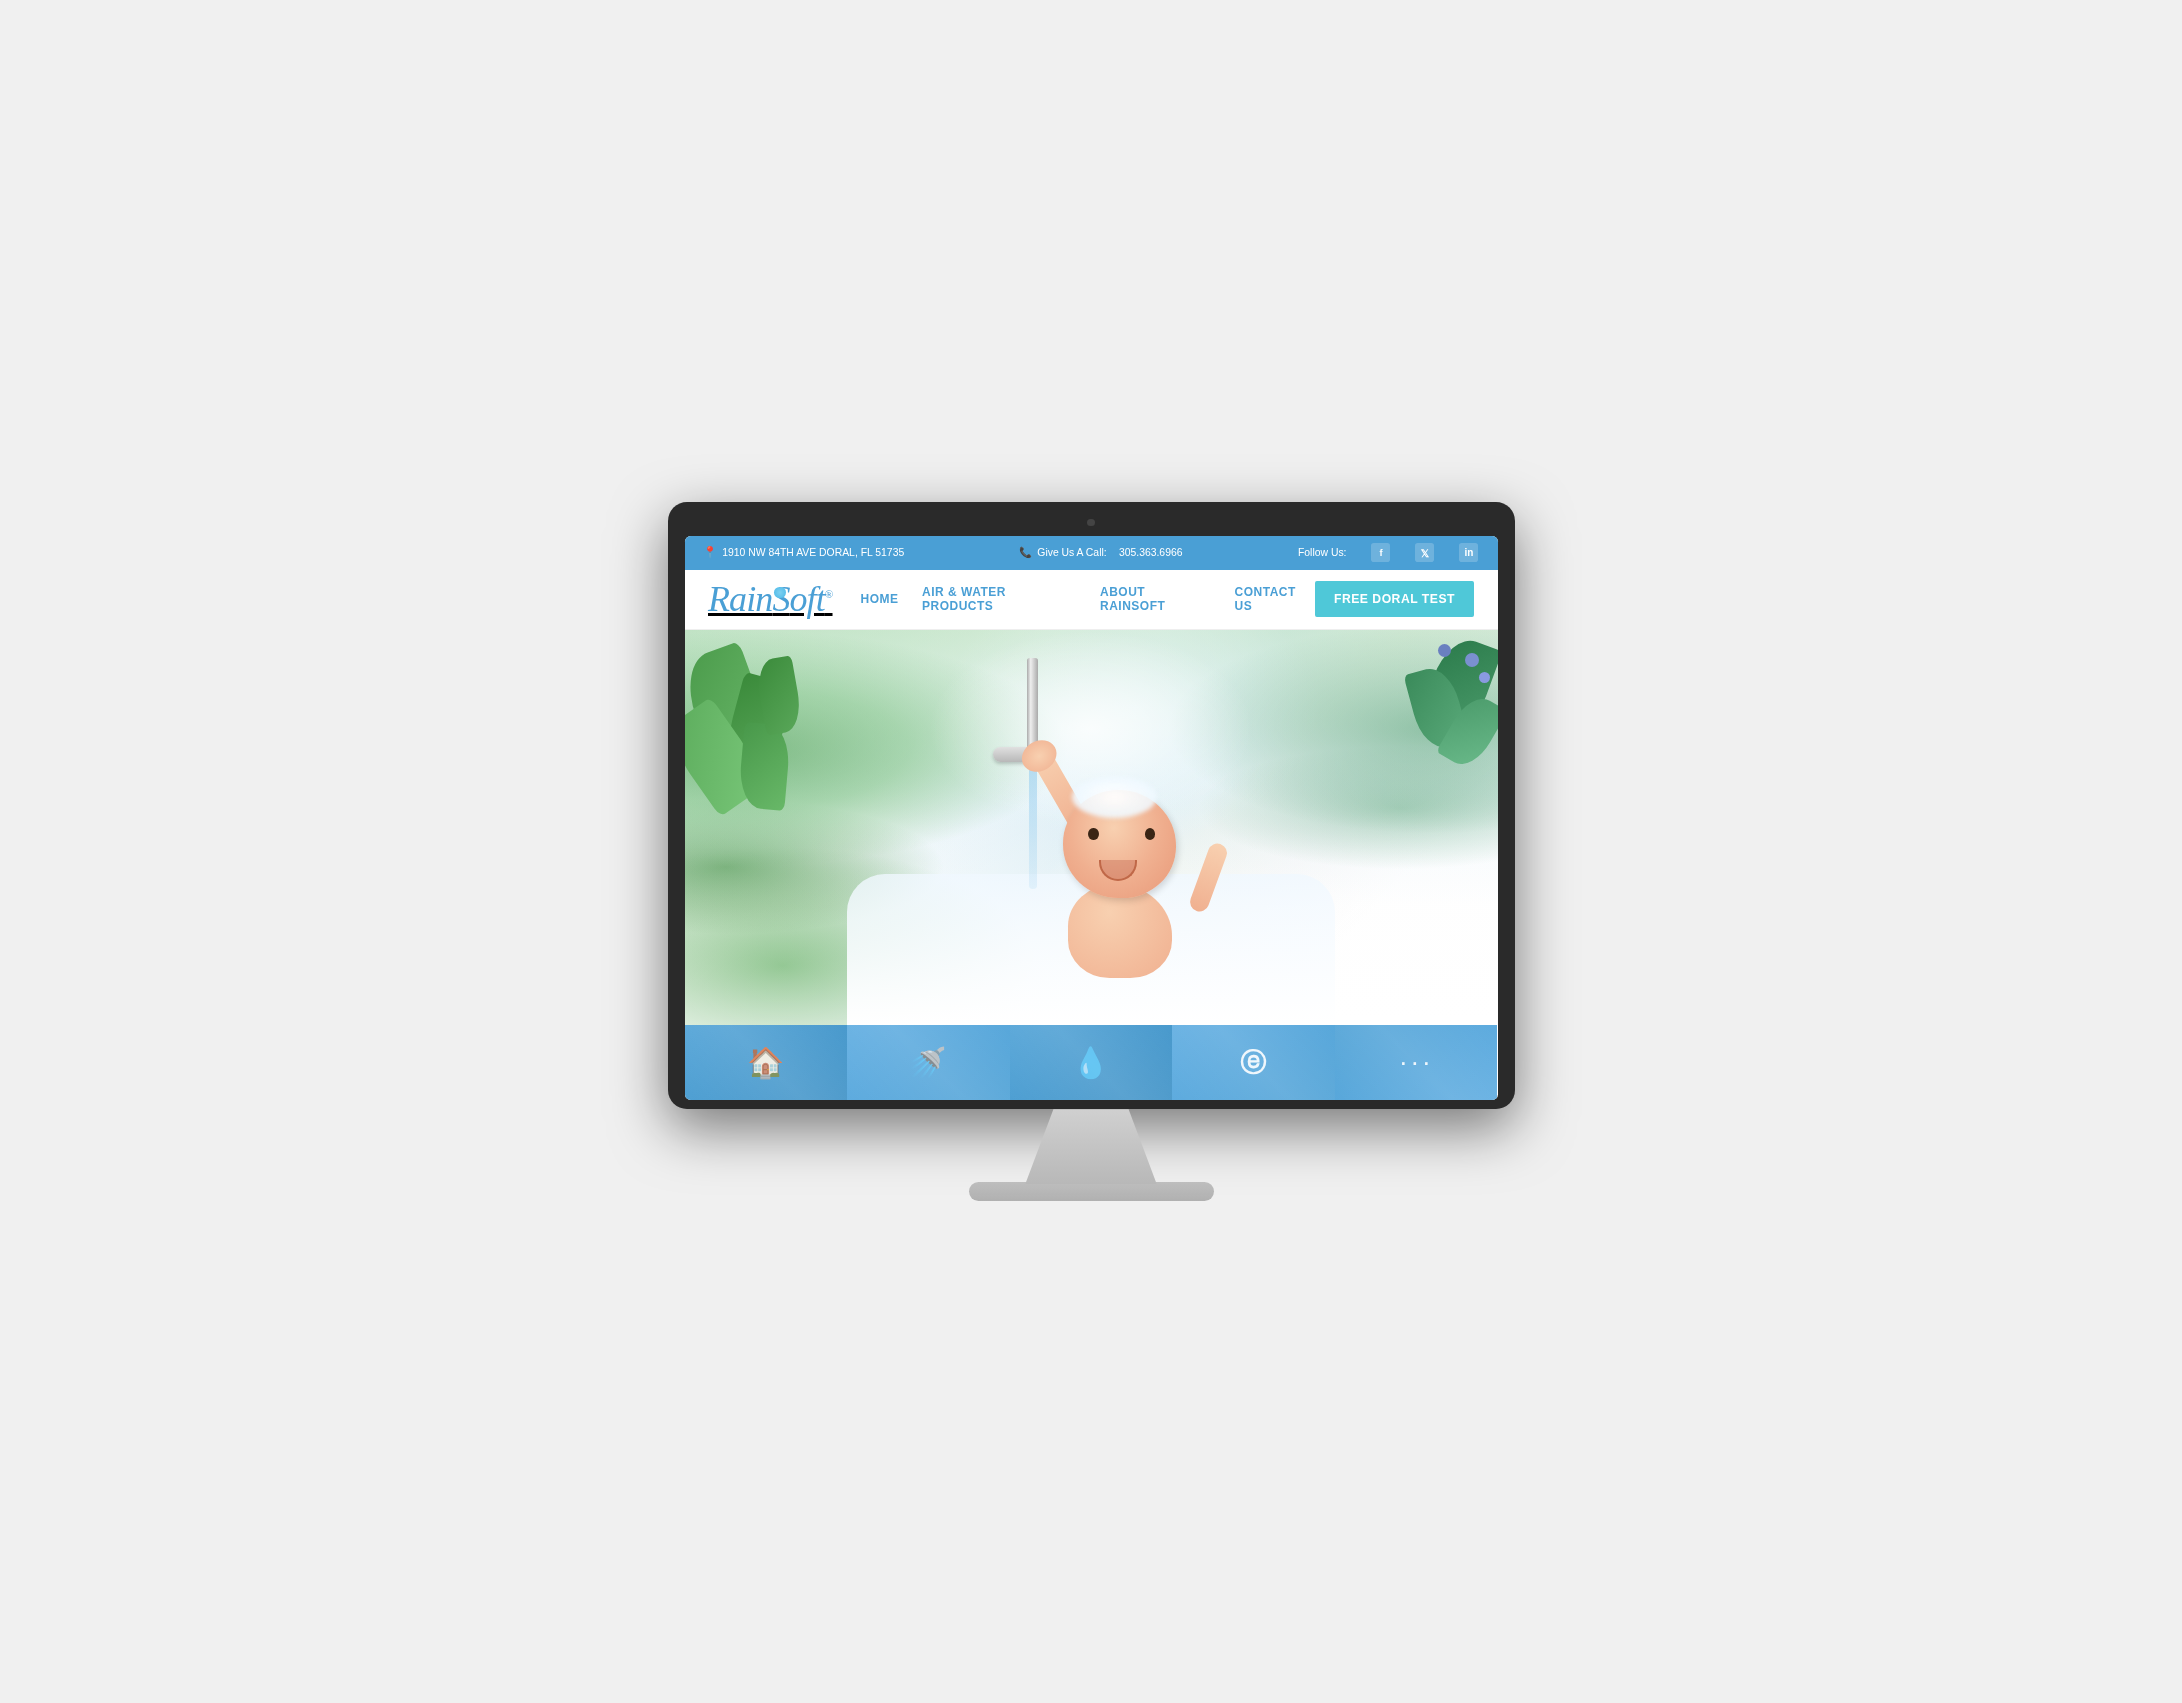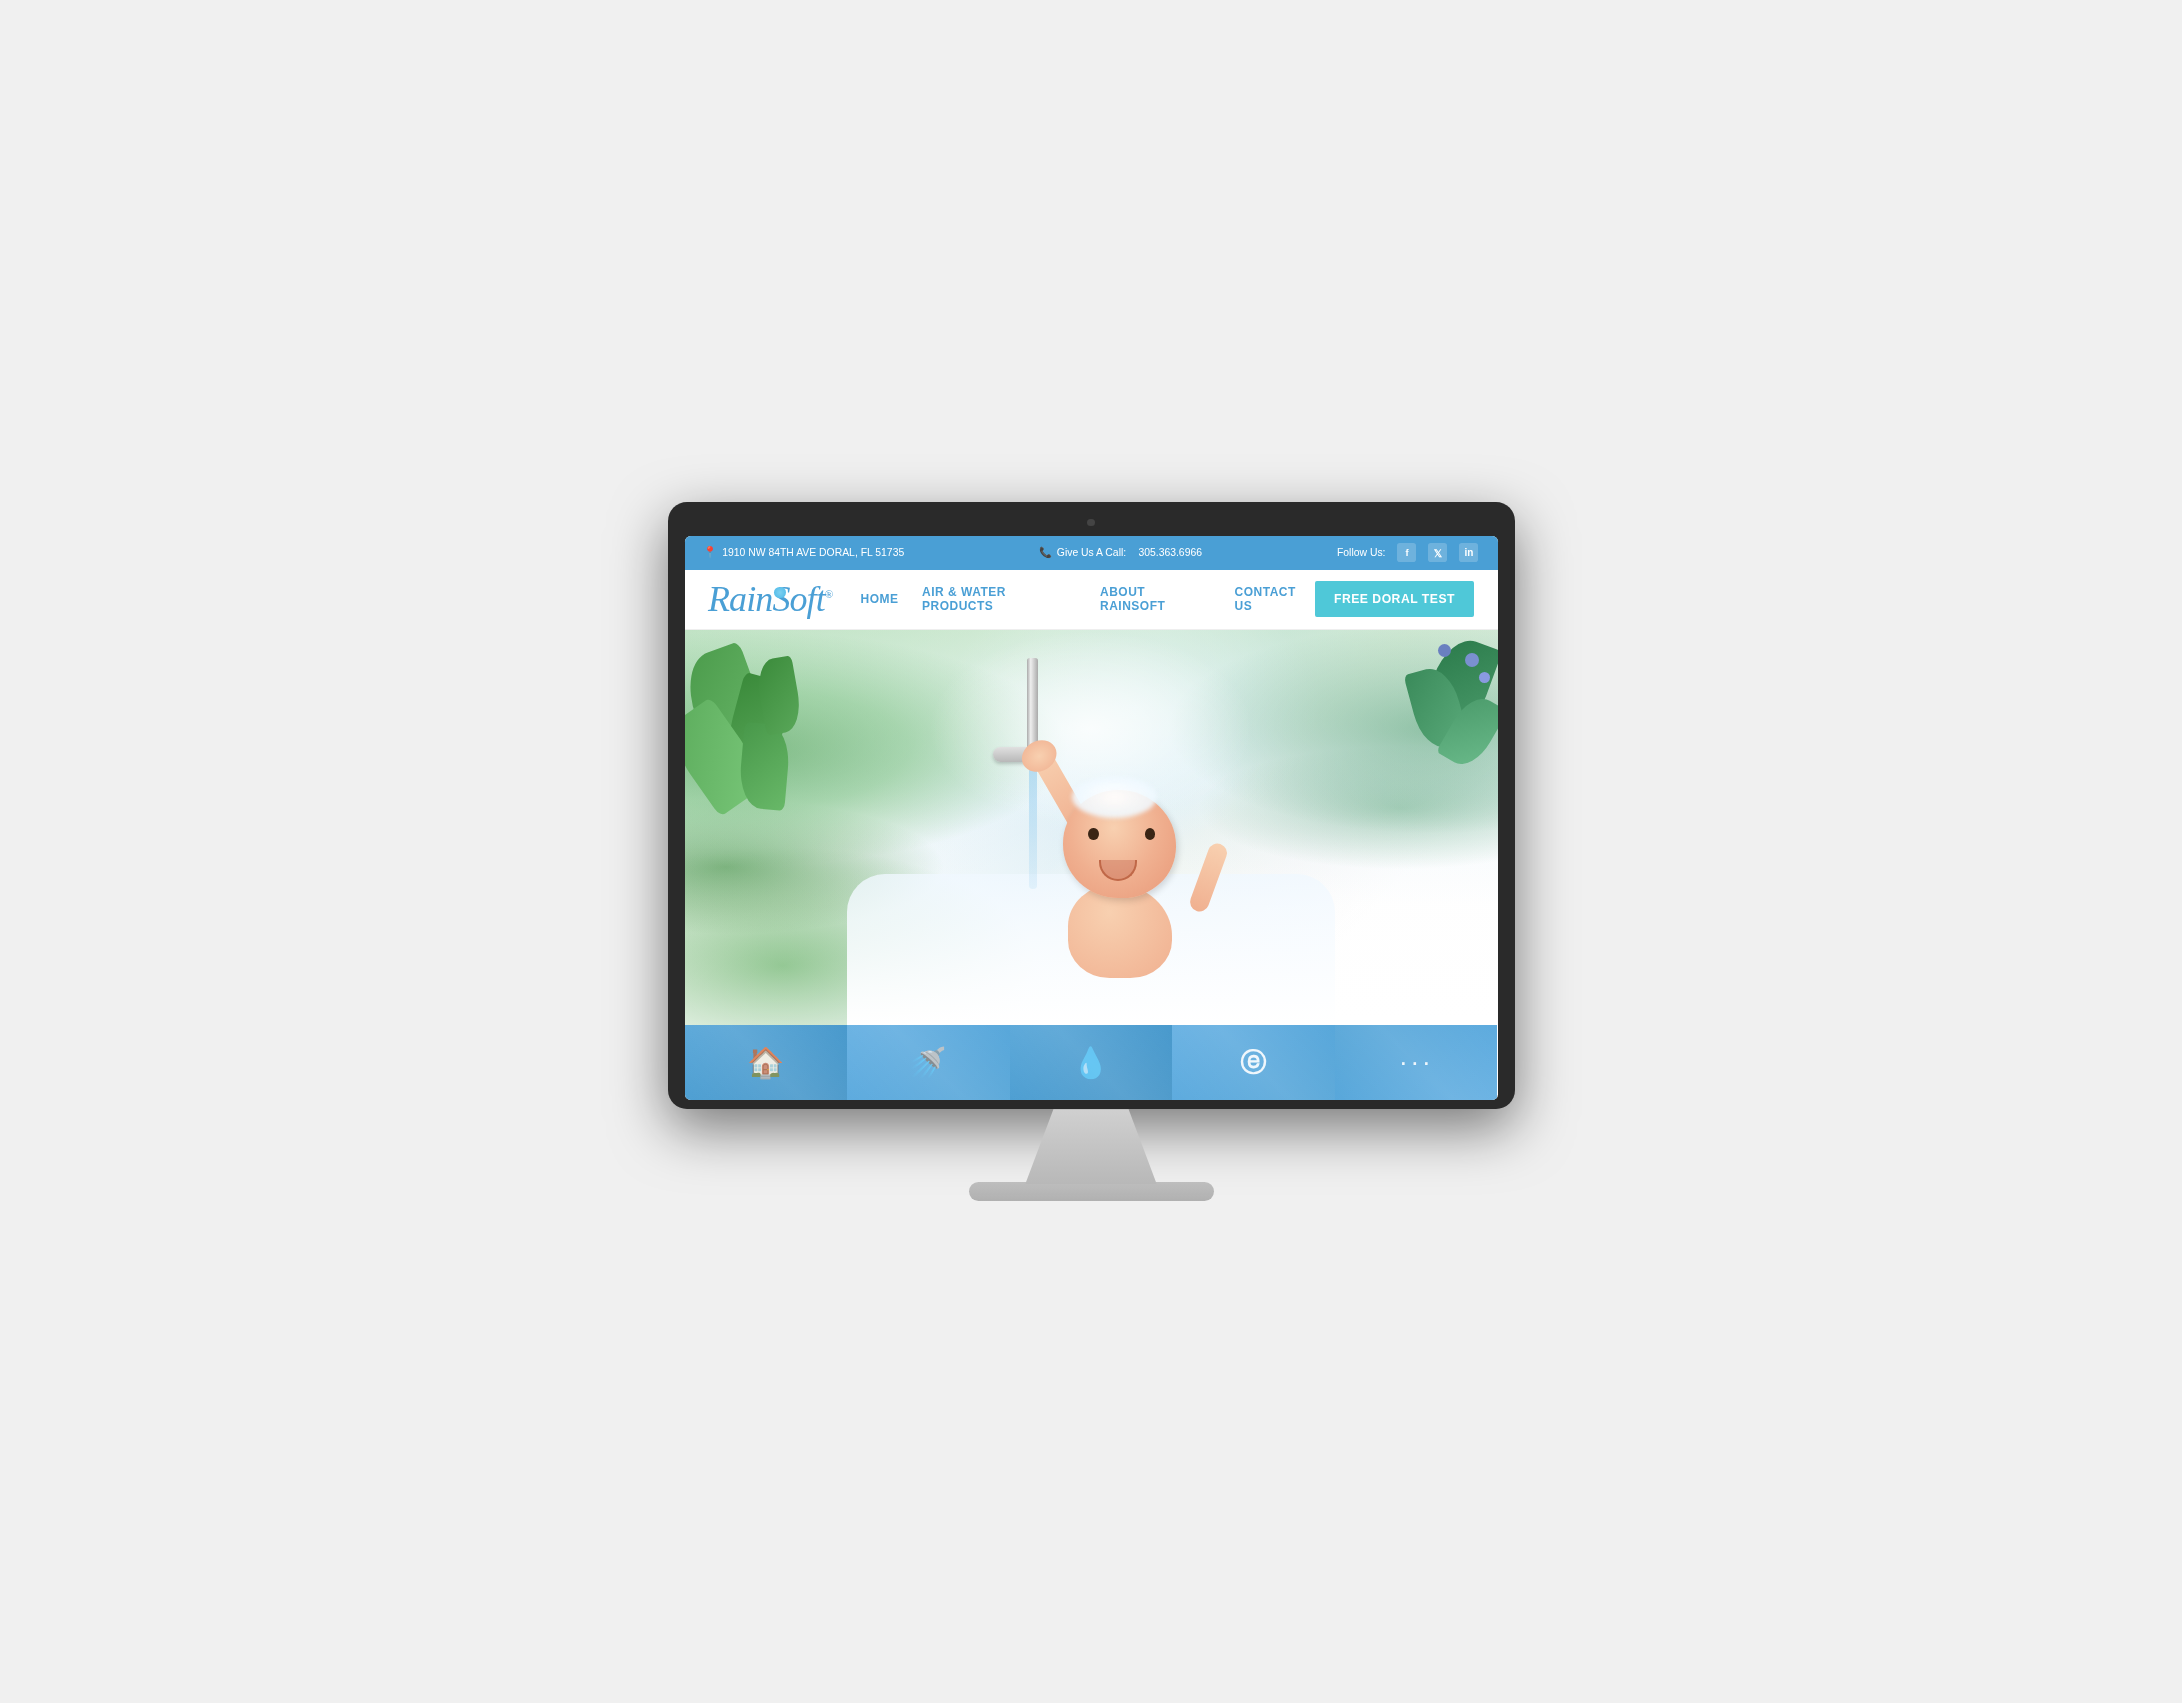--- a/index.html
+++ b/index.html
@@ -79,21 +79,21 @@
 
     .top-bar-center {
       display: flex;
       align-items: center;
       gap: 4.7px;
     }
 
     .top-bar-right {
       display: flex;
       align-items: center;
-      gap: 12px;
+      gap: 25px;
     }
 
     .social-icon {
       width: 19px;
       height: 19px;
       background: rgba(255,255,255,0.2);
       border-radius: 2.8px;
       display: flex;
       align-items: center;
       justify-content: center;
@@ -187,20 +187,21 @@
       content: '';
       position: absolute;
       inset: 0;
       background: linear-gradient(45deg, rgba(255,255,255,0.05) 0%, rgba(255,255,255,0.15) 50%, rgba(255,255,255,0.05) 100%);
     }
 
     
     .rainsoft-logo {
       display: flex;
       gap: 0;
+      text-decoration: underline;
     }
 
     .logo-svg-text {
       font-family: 'Palatino Linotype', 'Book Antiqua', Palatino, serif;
       font-size: 36px;
       color: #4a9fd5;
       font-style: italic;
       font-weight: 400;
       line-height: 1;
       letter-spacing: -0.9px;

